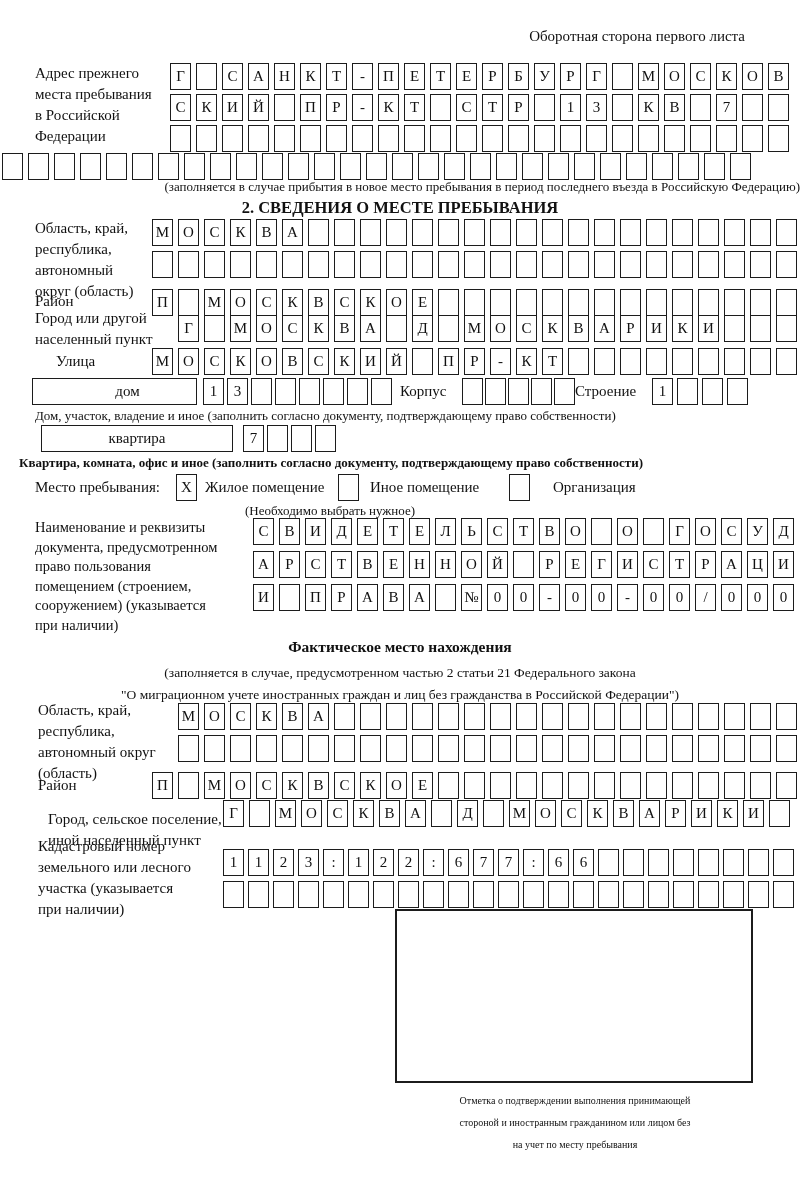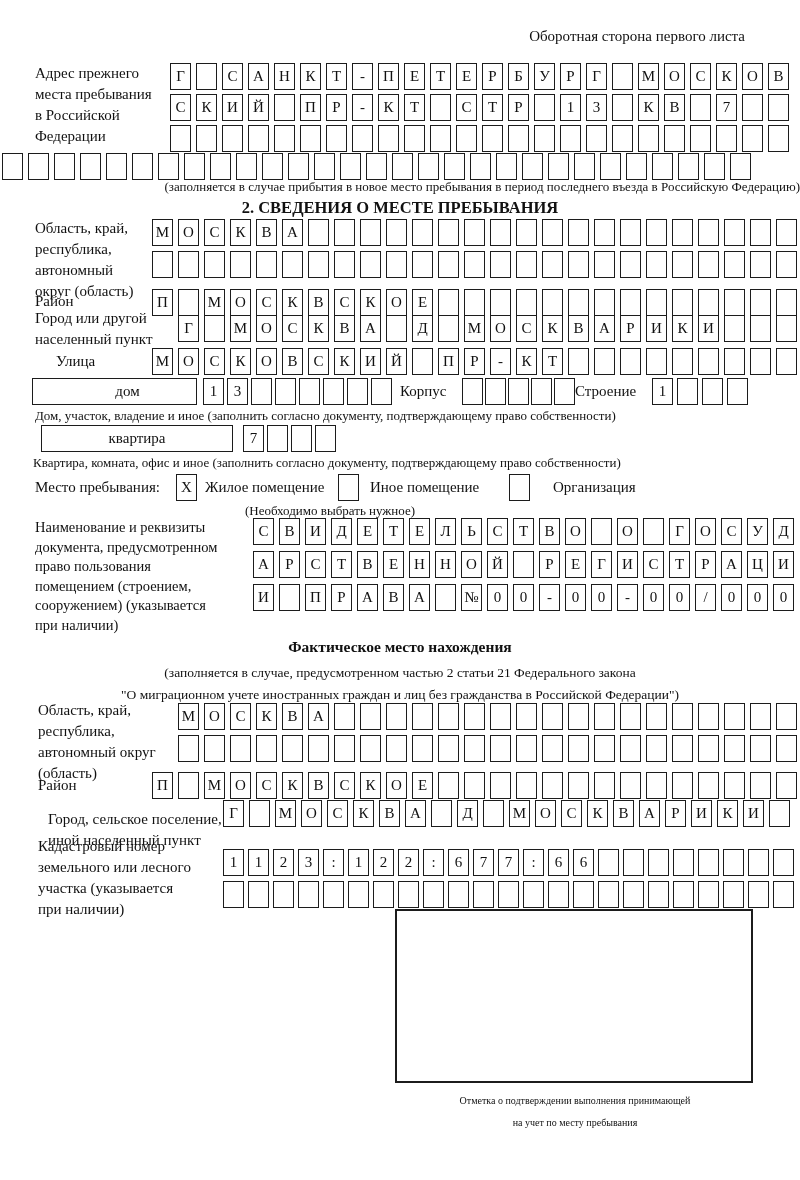--- a/index.html
+++ b/index.html
@@ -345,21 +345,21 @@
     </div>
   <div class="abs cap" style="left:35px; top:408px;">Дом, участок, владение и иное (заполнить согласно документу, подтверждающему право собственности)</div>
 
   <div class="abs bigbox" style="left:41px; top:425px; width:192px;">квартира</div>
   <div class="abs cellrow gap3" style="left:243px; top:425px;">
       <span class="cell">7</span>
       <span class="cell"></span>
       <span class="cell"></span>
       <span class="cell"></span>
     </div>
-  <div class="abs cap" style="left:33px; top:455px;">Квартира, комната, офис и иное (заполнить согласно документу, подтверждающему право собственности)</div>
+  <div class="abs cap" style="left:19px; top:455px;font-weight:bold;">Квартира, комната, офис и иное (заполнить согласно документу, подтверждающему право собственности)</div>
 
   <div class="abs mesto-lbl" style="left:35px; top:479px;">Место пребывания:</div>
   <div class="abs cell" style="left:176px; top:474px;">X</div>
   <div class="abs mesto-lbl" style="left:205px; top:479px;">Жилое помещение</div>
   <div class="abs cell" style="left:338px; top:474px;"></div>
   <div class="abs mesto-lbl" style="left:370px; top:479px;">Иное помещение</div>
   <div class="abs cell" style="left:509px; top:474px;"></div>
   <div class="abs mesto-lbl" style="left:553px; top:479px;">Организация</div>
   <div class="abs cap" style="left:245px; top:503px;">(Необходимо выбрать нужное)</div>
 
@@ -617,16 +617,17 @@
       <span class="cell"></span>
       <span class="cell"></span>
       <span class="cell"></span>
       <span class="cell"></span>
       <span class="cell"></span>
     </div>
 
   <div class="abs stampbox" style="left:395px; top:909px; width:358px; height:174px;"></div>
   <div class="abs stampcap" style="left:355px; top:1090px; width:440px;">
       <div>Отметка о подтверждении выполнения принимающей</div>
+      <div>стороной и иностранным гражданином или лицом без</div>
       <div>на учет по месту пребывания</div>
     </div>
 
 </div>
 
 </body></html>

